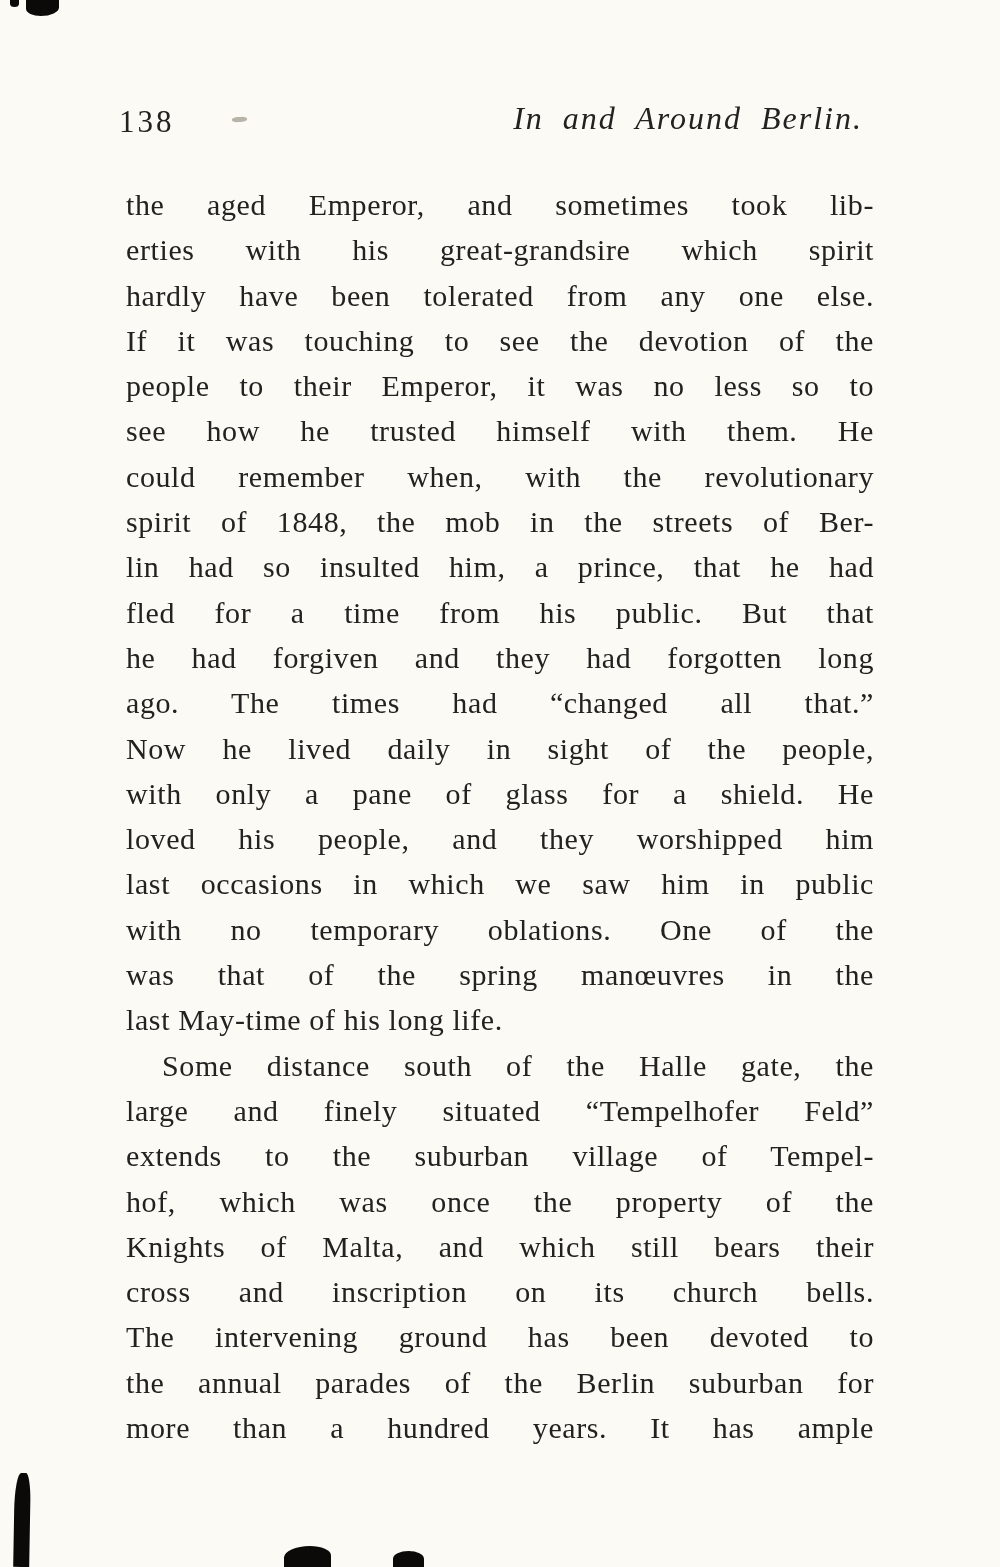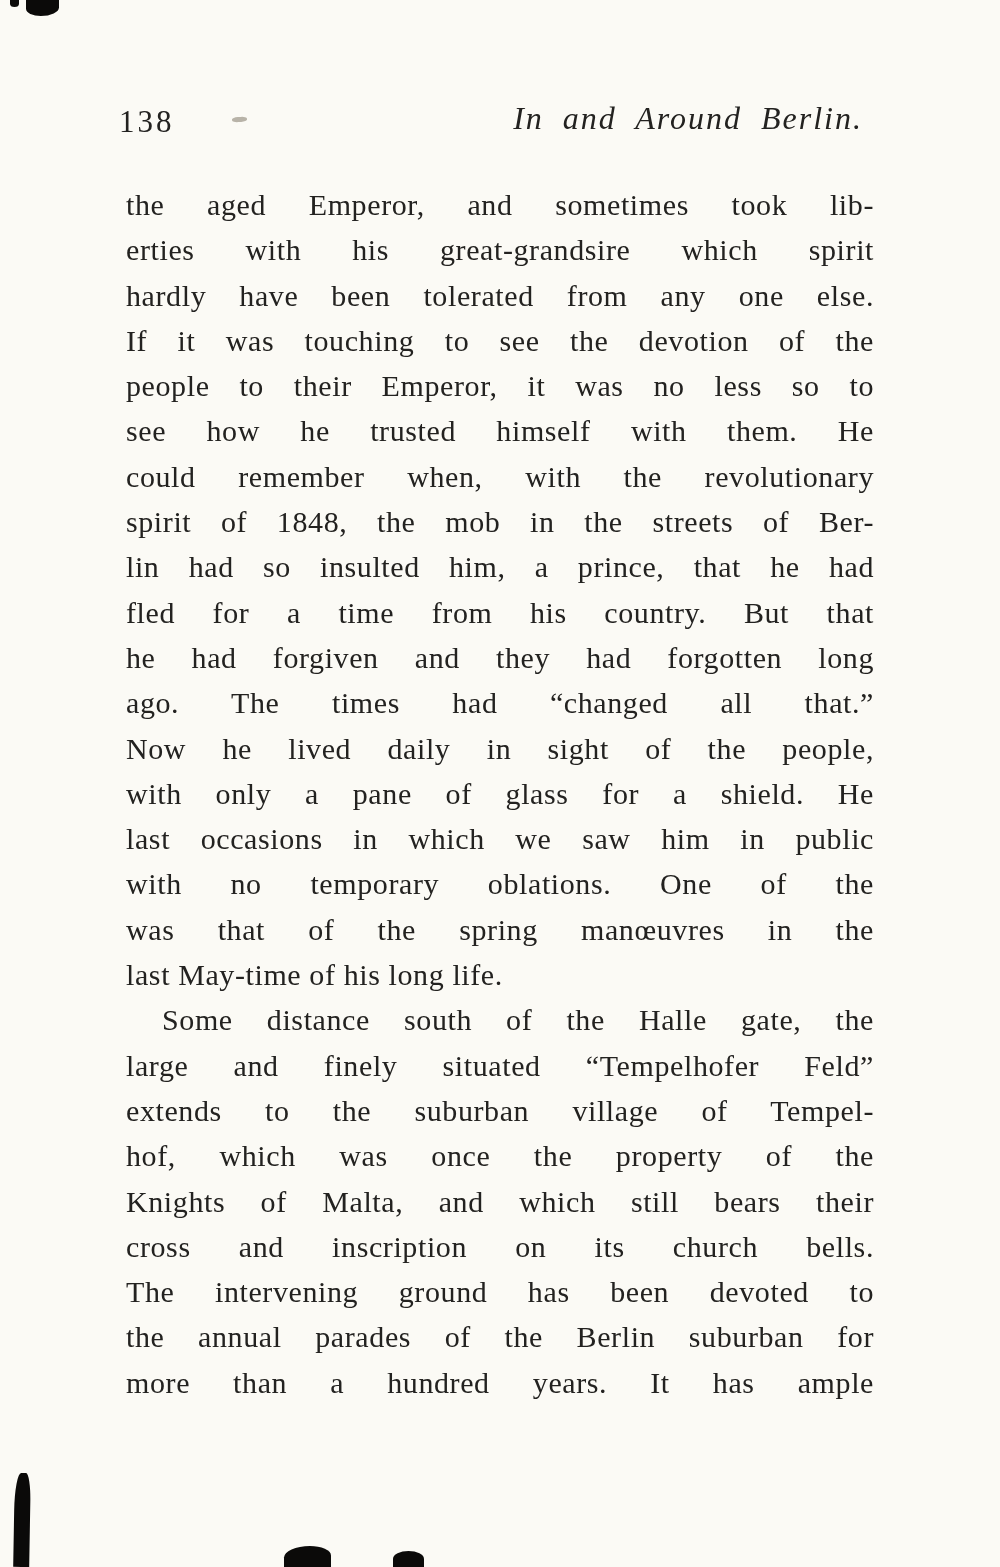--- a/index.html
+++ b/index.html
@@ -111,25 +111,26 @@
   <div class="body-text">
       <div class="line">the aged Emperor, and sometimes took lib-</div>
       <div class="line">erties with his great-grandsire which spirit</div>
       <div class="line">hardly have been tolerated from any one else.</div>
       <div class="line">If it was touching to see the devotion of the</div>
       <div class="line">people to their Emperor, it was no less so to</div>
       <div class="line">see how he trusted himself with them.  He</div>
       <div class="line">could remember when, with the revolutionary</div>
       <div class="line">spirit of 1848, the mob in the streets of Ber-</div>
       <div class="line">lin had so insulted him, a prince, that he had</div>
-      <div class="line">fled for a time from his country.  But that</div>
+      <div class="line">fled for a time from his public.  But that</div>
       <div class="line">he had forgiven and they had forgotten long</div>
       <div class="line">ago.  The times had “changed all that.”</div>
       <div class="line">Now he lived daily in sight of the people,</div>
       <div class="line">with only a pane of glass for a shield.  He</div>
+      <div class="line">loved his people, and they worshipped him</div>
       <div class="line">last occasions in which we saw him in public</div>
       <div class="line">with no temporary oblations.  One of the</div>
       <div class="line">was that of the spring manœuvres in the</div>
       <div class="line no-just">last May-time of his long life.</div>
       <div class="line indent">Some distance south of the Halle gate, the</div>
       <div class="line">large and finely situated “Tempelhofer Feld”</div>
       <div class="line">extends to the suburban village of Tempel-</div>
       <div class="line">hof, which was once the property of the</div>
       <div class="line">Knights of Malta, and which still bears their</div>
       <div class="line">cross and inscription on its church bells.</div>

